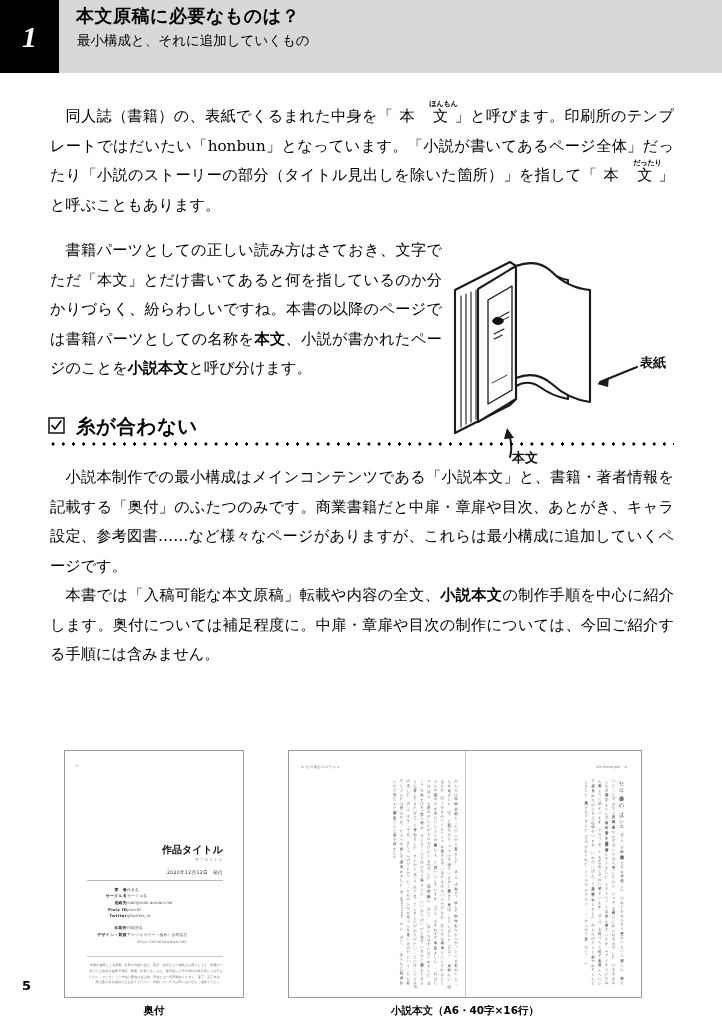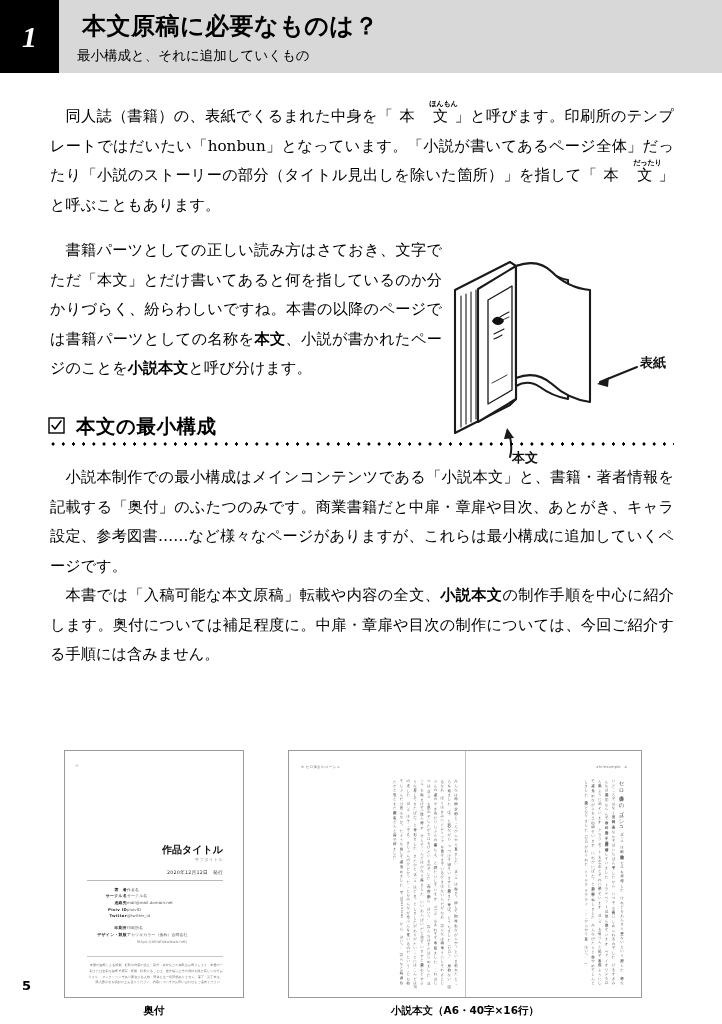--- a/index.html
+++ b/index.html
@@ -42,24 +42,24 @@
   }
   .header-text {
     position: absolute;
     left: 76px;
     top: 5px;
     width: 620px;
   }
   .header-title {
     font-family: "DejaVu Sans", "Liberation Sans", sans-serif;
     font-weight: bold;
-    font-size: 24px;
+    font-size: 18px;
     letter-spacing: 0.5px;
     line-height: 1.25;
-    margin: 6px;
+    margin: 0;
     white-space: nowrap;
   }
   .header-sub {
     font-family: "DejaVu Sans", "Liberation Sans", sans-serif;
     font-weight: normal;
     font-size: 13.5px;
     line-height: 1.3;
     margin: 4px 0 0 1px;
     white-space: nowrap;
   }
@@ -371,21 +371,21 @@
   </div>
 
   <div class="section-heading">
     <div class="sh-row">
       <span class="sh-check">
         <svg width="17" height="17" viewBox="0 0 17 17" xmlns="http://www.w3.org/2000/svg">
           <rect x="1" y="1" width="15" height="15" fill="none" stroke="#000" stroke-width="1.4"></rect>
           <path d="M4 8.5 L7 12 L13 4" fill="none" stroke="#000" stroke-width="1.6" stroke-linecap="round" stroke-linejoin="round"></path>
         </svg>
       </span>
-      <span class="sh-title">本文の最小構成</span>
+      <span class="sh-title">糸が合わない</span>
     </div>
     <div class="sh-dots"></div>
   </div>
 
   <p class="para p3">　小説本制作での最小構成はメインコンテンツである「小説本文」と、書籍・著者情報を記載する「奥付」のふたつのみです。商業書籍だと中扉・章扉や目次、あとがき、キャラ設定、参考図書……など様々なページがありますが、これらは最小構成に追加していくページです。</p>
 
   <p class="para p4">
     <span>　本書では「入稿可能な本文原稿」転載や内容の全文、</span><b>小説本文</b><span>の制作手順を中心に紹介します。奥付については補足程度に。中扉・章扉や目次の制作については、今回ご紹介する手順には含みません。</span>
   </p>
 

